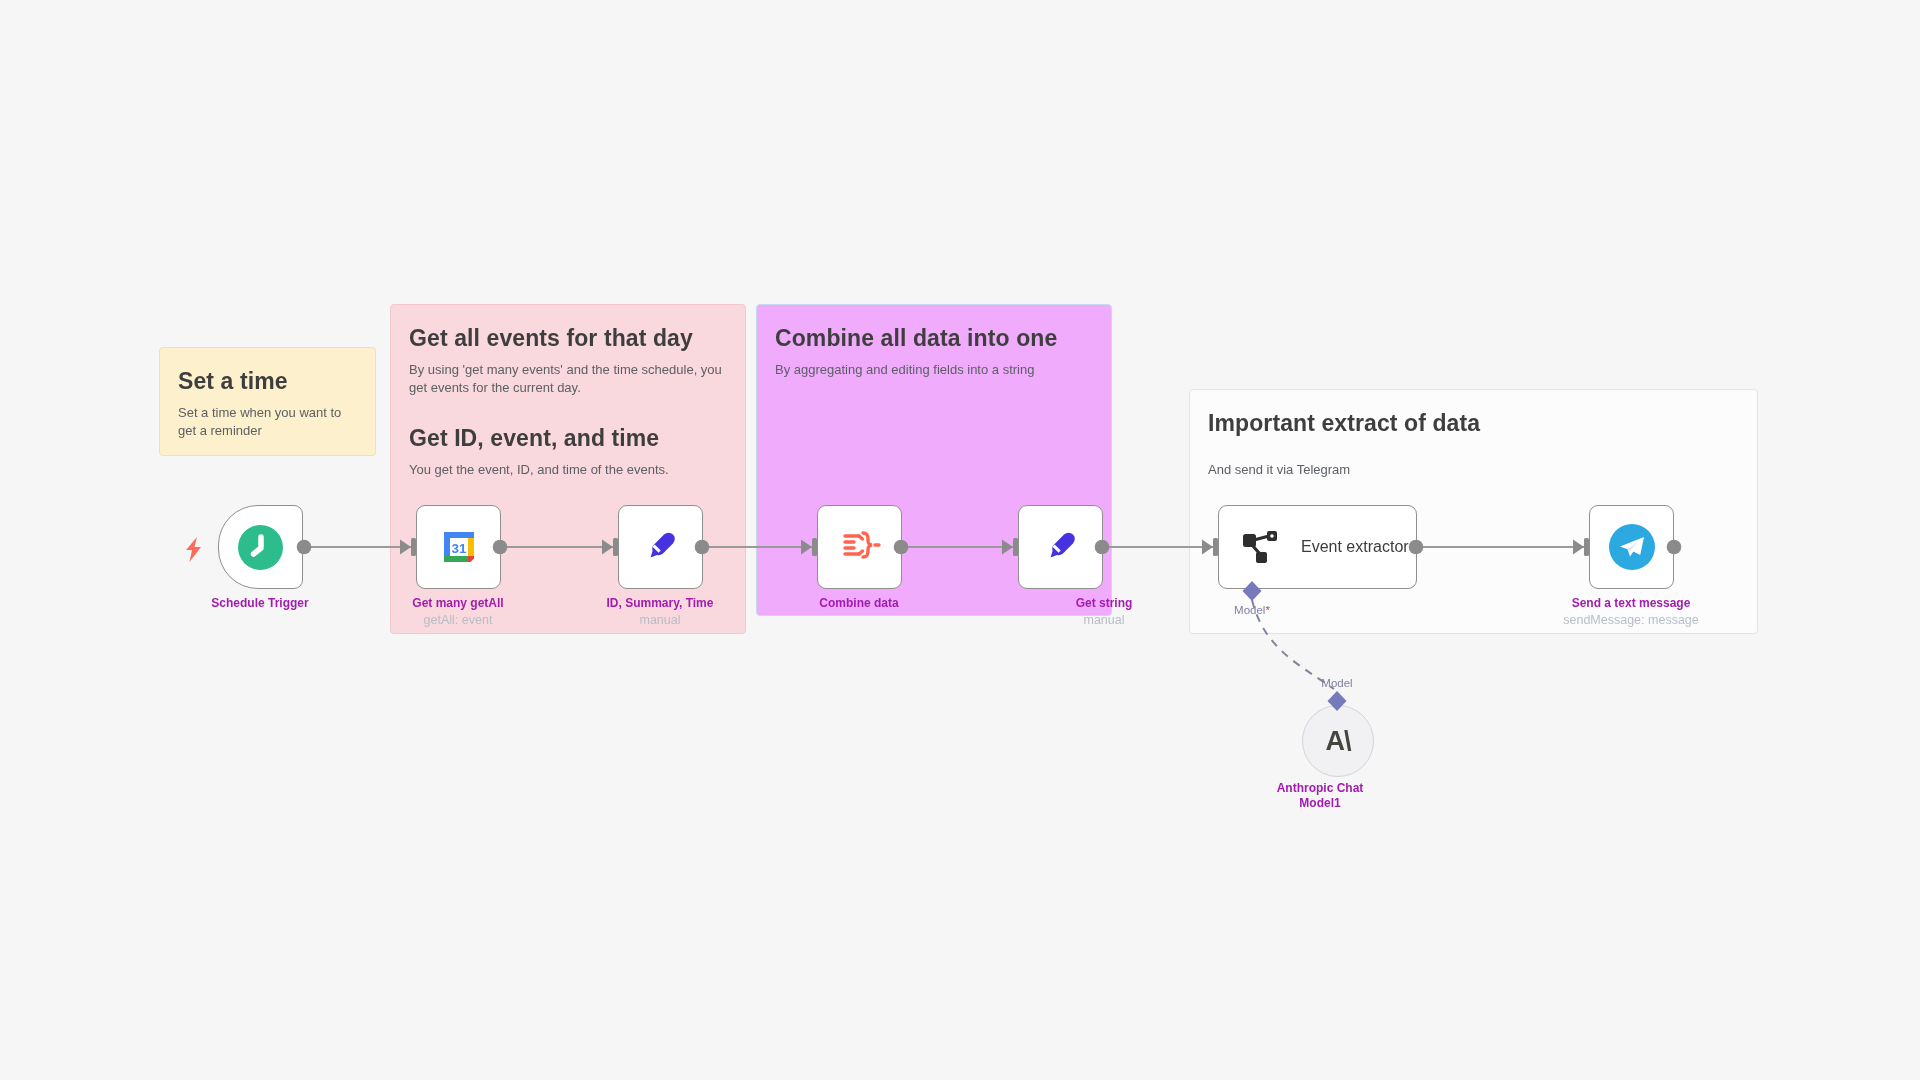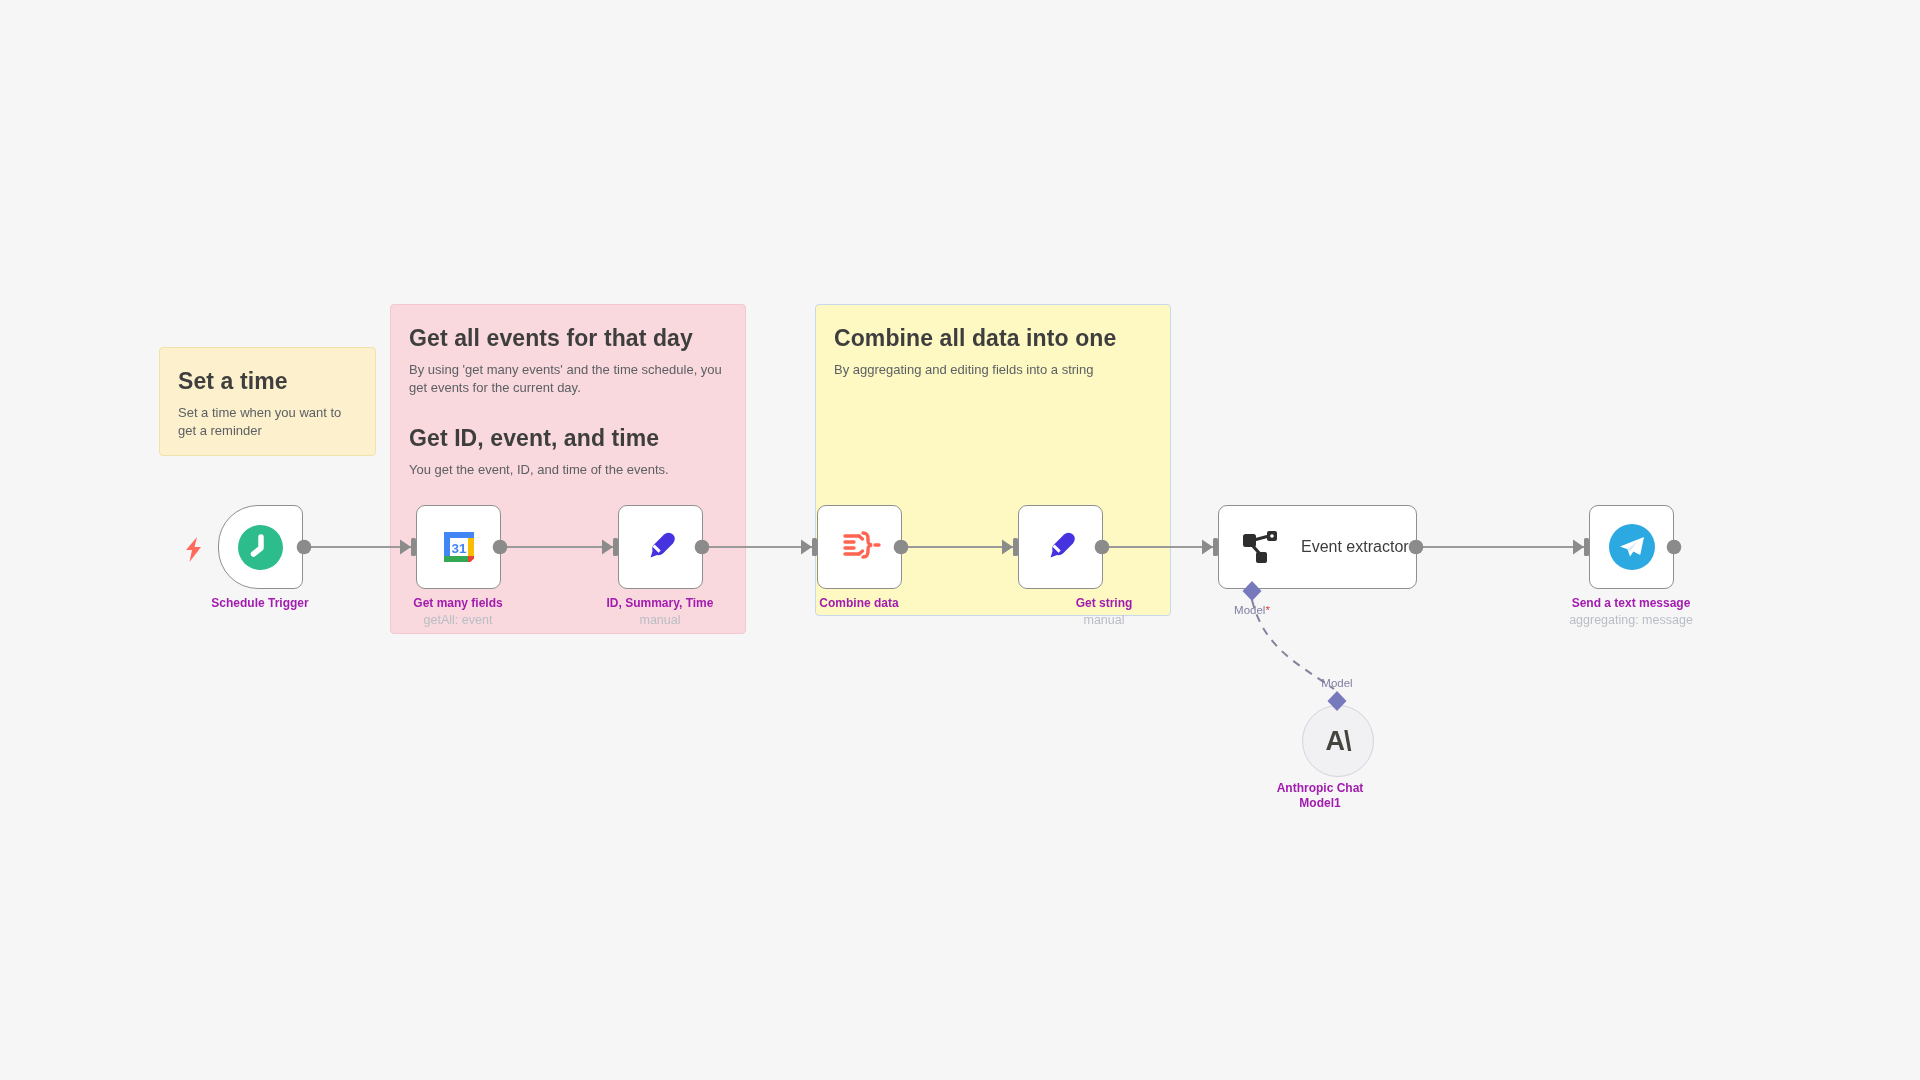--- a/index.html
+++ b/index.html
@@ -12,21 +12,21 @@
   .canvas{position:absolute;inset:0;}
 
   
   .sticky{position:absolute;border-radius:4px;border:1px solid transparent;
     box-sizing:border-box;padding:12px 18px;z-index:1;}
   .sticky h1{font-size:23px;font-weight:700;color:#3e3e3e;margin:8px 0 9px;letter-spacing:.1px;}
   .sticky p{font-size:13px;color:#5c6065;margin:0 0 6px;line-height:1.38;}
   .sticky-yellow{left:159px;top:347px;width:217px;height:109px;background:#fdf0cc;border-color:#f0e2ab;}
   .sticky-pink{left:390px;top:304px;width:356px;height:330px;background:#f9d9dd;border-color:#f3c8cf;}
   .sticky-pink h1.second{margin-top:28px;}
-  .sticky-blue{left:815px;top:304px;width:356px;height:312px;background:#fef9c3;border-color:#c6daec;}
+  .sticky-blue{left:756px;top:304px;width:356px;height:312px;background:#f0abfc;border-color:#c6daec;}
   .sticky-white{left:1189px;top:389px;width:569px;height:245px;background:#fcfcfd;border-color:#e3e4e8;}
   .sticky-white p{margin-top:24px;}
 
   
   .node{position:absolute;top:505px;width:85px;height:84px;background:#ffffff;
     border:1.8px solid #8f8f8f;border-radius:9px;box-sizing:border-box;
     display:flex;align-items:center;justify-content:center;z-index:3;}
   .node.trigger{border-radius:40px 9px 9px 40px;}
   .node.wide{width:199px;justify-content:flex-start;padding-left:22px;gap:22px;}
   .node-schedule{left:218px;}
@@ -84,20 +84,24 @@
     <p>By using 'get many events' and the time schedule, you get events for the current day.</p>
     <h1 class="second">Get ID, event, and time</h1>
     <p>You get the event, ID, and time of the events.</p>
   </div>
 
   <div class="sticky sticky-blue">
     <h1>Combine all data into one</h1>
     <p>By aggregating and editing fields into a string</p>
   </div>
 
+  <div class="sticky sticky-white">
+    <h1>Important extract of data</h1>
+    <p>And send it via Telegram</p>
+  </div>
 
   <svg class="bolt" width="18" height="28" viewBox="0 0 18 28">
     <polygon points="12,1 1,14 7,14 4.5,26 16,11 9.5,11" fill="#ff6b5a"></polygon>
   </svg>
 
   <div class="node trigger node-schedule">
     <div class="icon-circle icon-clock">
       <svg width="45" height="45" viewBox="0 0 45 45">
         <polyline points="23,12 23,23 15.5,29" fill="none" stroke="#ffffff" stroke-width="5.5" stroke-linecap="round" stroke-linejoin="round"></polyline>
       </svg>
@@ -171,37 +175,37 @@
   </div>
 
   <div class="node node-anthropic">
     <span class="anthropic-glyph">A\</span>
   </div>
 
   <div class="node-label lbl-schedule">
     <div class="nl-main">Schedule Trigger</div>
   </div>
   <div class="node-label lbl-gcal">
-    <div class="nl-main">Get many fields</div>
+    <div class="nl-main">Get many getAll</div>
     <div class="nl-sub">getAll: event</div>
   </div>
   <div class="node-label lbl-pencil1">
     <div class="nl-main">ID, Summary, Time</div>
     <div class="nl-sub">manual</div>
   </div>
   <div class="node-label lbl-aggregate">
     <div class="nl-main">Combine data</div>
   </div>
   <div class="node-label lbl-pencil2">
     <div class="nl-main">Get string</div>
     <div class="nl-sub">manual</div>
   </div>
   <div class="node-label lbl-telegram">
     <div class="nl-main">Send a text message</div>
-    <div class="nl-sub">aggregating: message</div>
+    <div class="nl-sub">sendMessage: message</div>
   </div>
   <div class="node-label lbl-anthropic">
     <div class="nl-main">Anthropic Chat</div>
     <div class="nl-main">Model1</div>
   </div>
 
   <svg class="wires" width="1920" height="1080" viewBox="0 0 1920 1080">
 
     <g>
       <line class="wire" x1="303" y1="547" x2="411" y2="547"></line>

